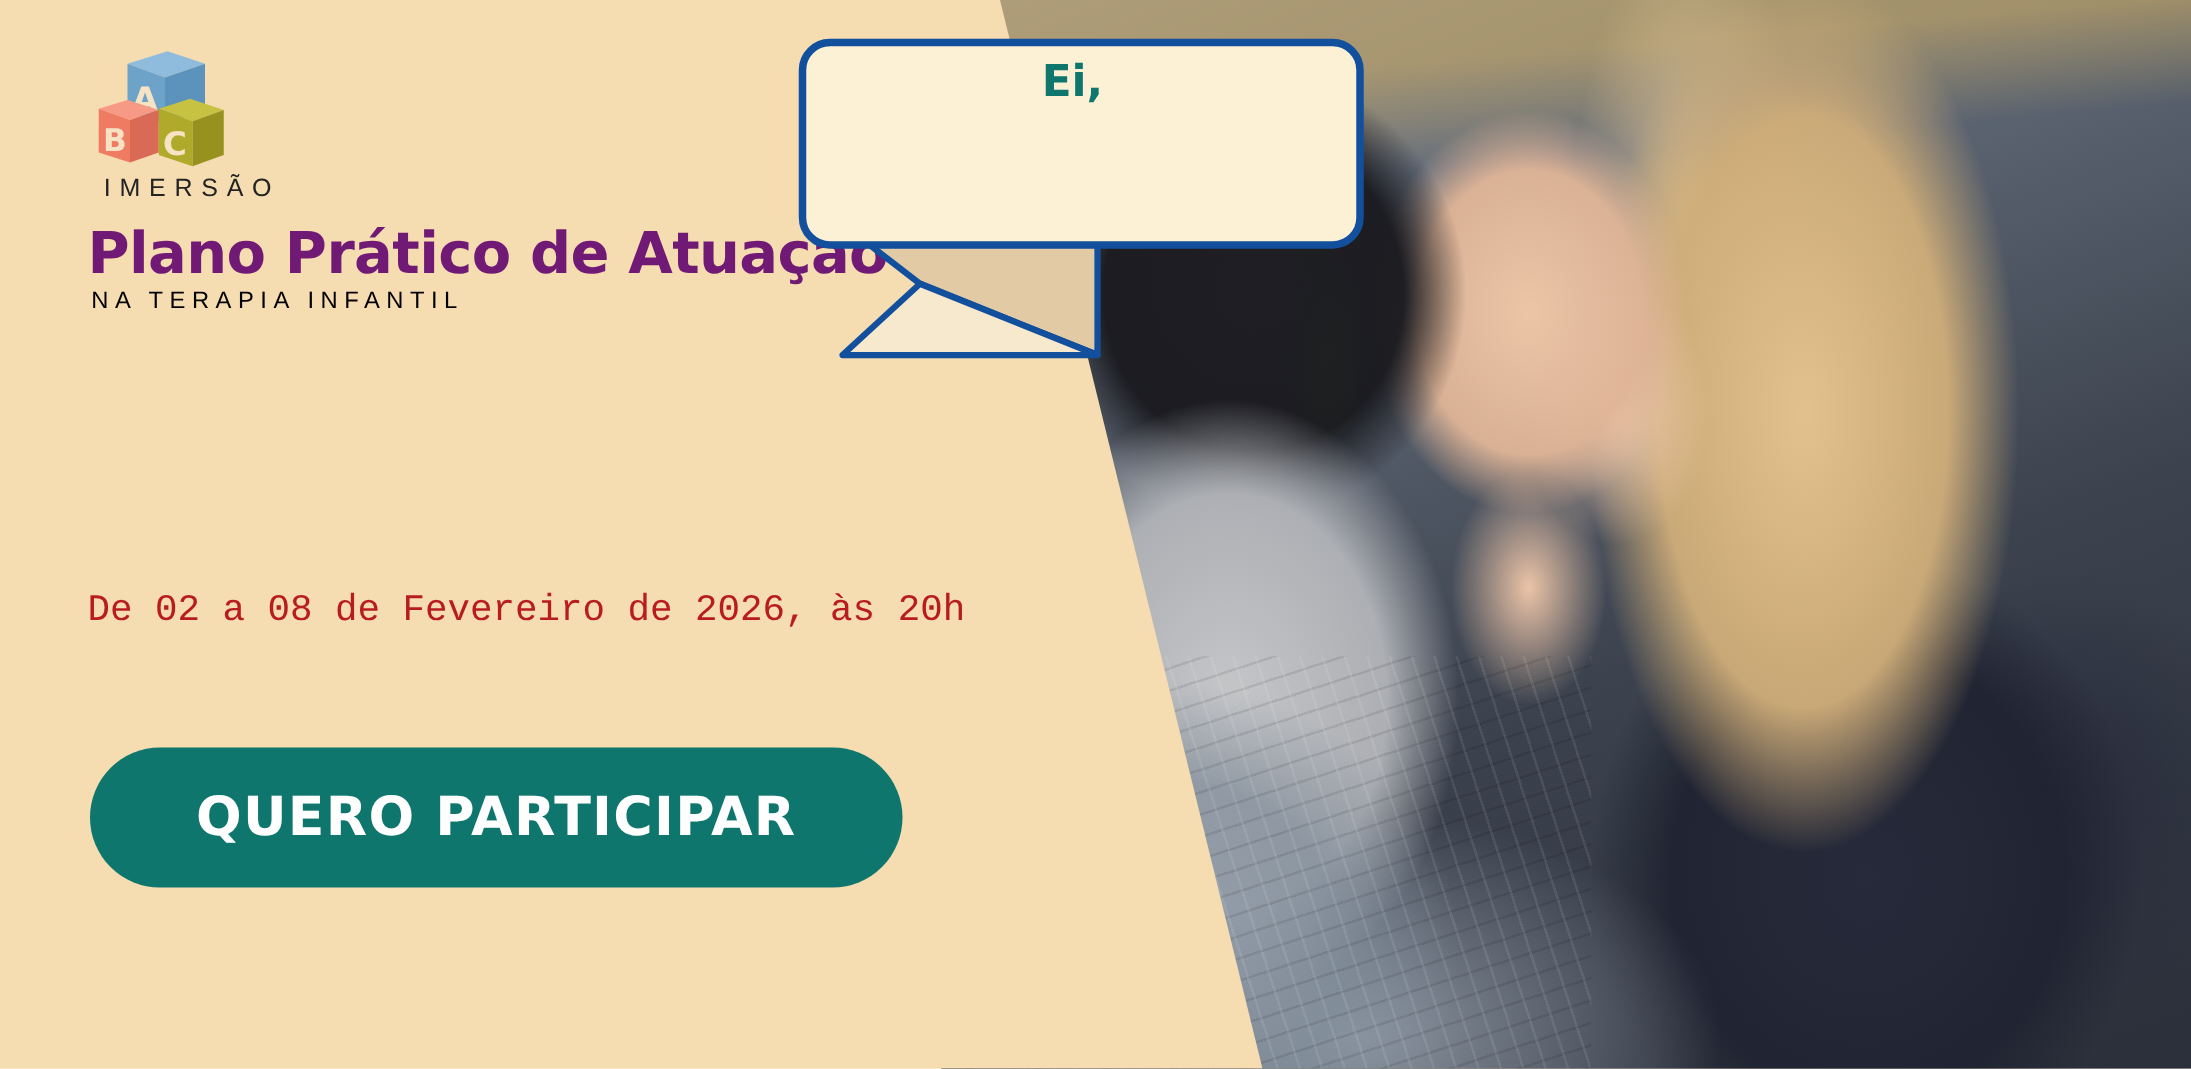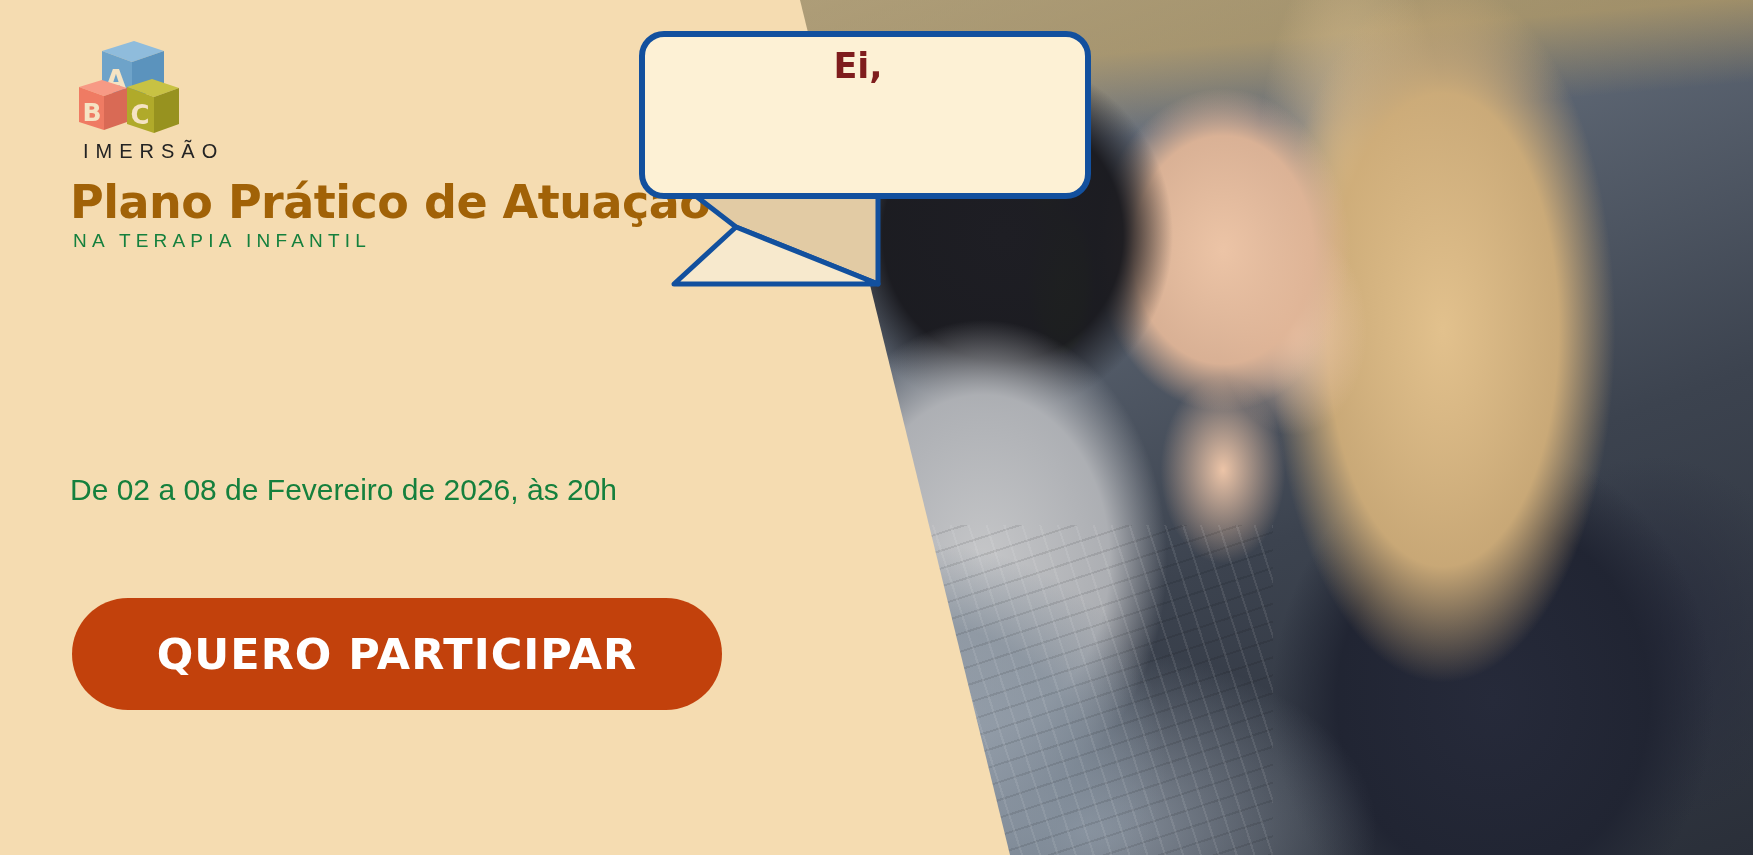--- a/index.html
+++ b/index.html
@@ -76,56 +76,56 @@
   
   .kicker{
     position:absolute; left:83px; top:140px;
     font-size:20px; font-weight:400; letter-spacing:7px;
     color:#232323;
     font-family:"Liberation Sans", sans-serif;
   }
   .title{
     position:absolute; left:70px; top:175px;
     font-size:46px; font-weight:700; letter-spacing:-.5px;
-    color:#a16207;
+    color:#701a75;
     font-family:"DejaVu Sans", sans-serif;
     white-space:nowrap;
   }
   .subkicker{
     position:absolute; left:73px; top:230px;
     font-size:19px; font-weight:400; letter-spacing:5.2px;
-    color:#15803d;
+    color:#000000;
     font-family:"Liberation Sans", sans-serif;
   }
 
   
   .lead{
     position:absolute; left:70px; top:288px;
     width:730px;
     font-family:"DejaVu Sans Condensed","DejaVu Sans", sans-serif;
     font-size:35px; font-weight:700; line-height:1.26;
     color:#3b3b3b;
     letter-spacing:-.2px;
   }
   .detail{
     position:absolute; left:70px;
-    font-family:Liberation Sans, sans-serif;
+    font-family:Liberation Mono, monospace;
     font-size:30px; font-weight:400; line-height:1.3;
-    color:#15803d;
+    color:#b91c1c;
     white-space:nowrap;
   }
   .detail.l1{ top:470px; }
   .detail.l2{ top:510px; }
   .detail b{ font-weight:700; }
 
   
   .cta{
     position:absolute; left:72px; top:598px;
     width:650px; height:112px;
-    background:#c2410c;
+    background:#0f766e;
     border:none;
     border-radius:56px;
     color:#ffffff;
     font-family:"DejaVu Sans", sans-serif;
     font-size:43px; font-weight:700; letter-spacing:1px;
     cursor:pointer;
     display:flex; align-items:center; justify-content:center;
   }
 
   
@@ -134,21 +134,21 @@
     width:460px; height:270px;
     pointer-events:none;
   }
   .bubble-wrap svg{ width:100%; height:100%; display:block; overflow:visible; }
   .bubble-text{
     position:absolute;
     left:648px; top:46px;
     width:420px;
     text-align:center;
     font-family:"DejaVu Sans", sans-serif;
-    color:#7f1d1d;
+    color:#0f766e;
     pointer-events:none;
   }
   .bubble-l1{ font-size:35px; font-weight:700; line-height:1.18; }
   .bubble-l2{ font-size:42px; font-weight:700; line-height:1.18; letter-spacing:.5px; }
 </style>
 </head>
 <body>
 
 <div class="banner">
 

